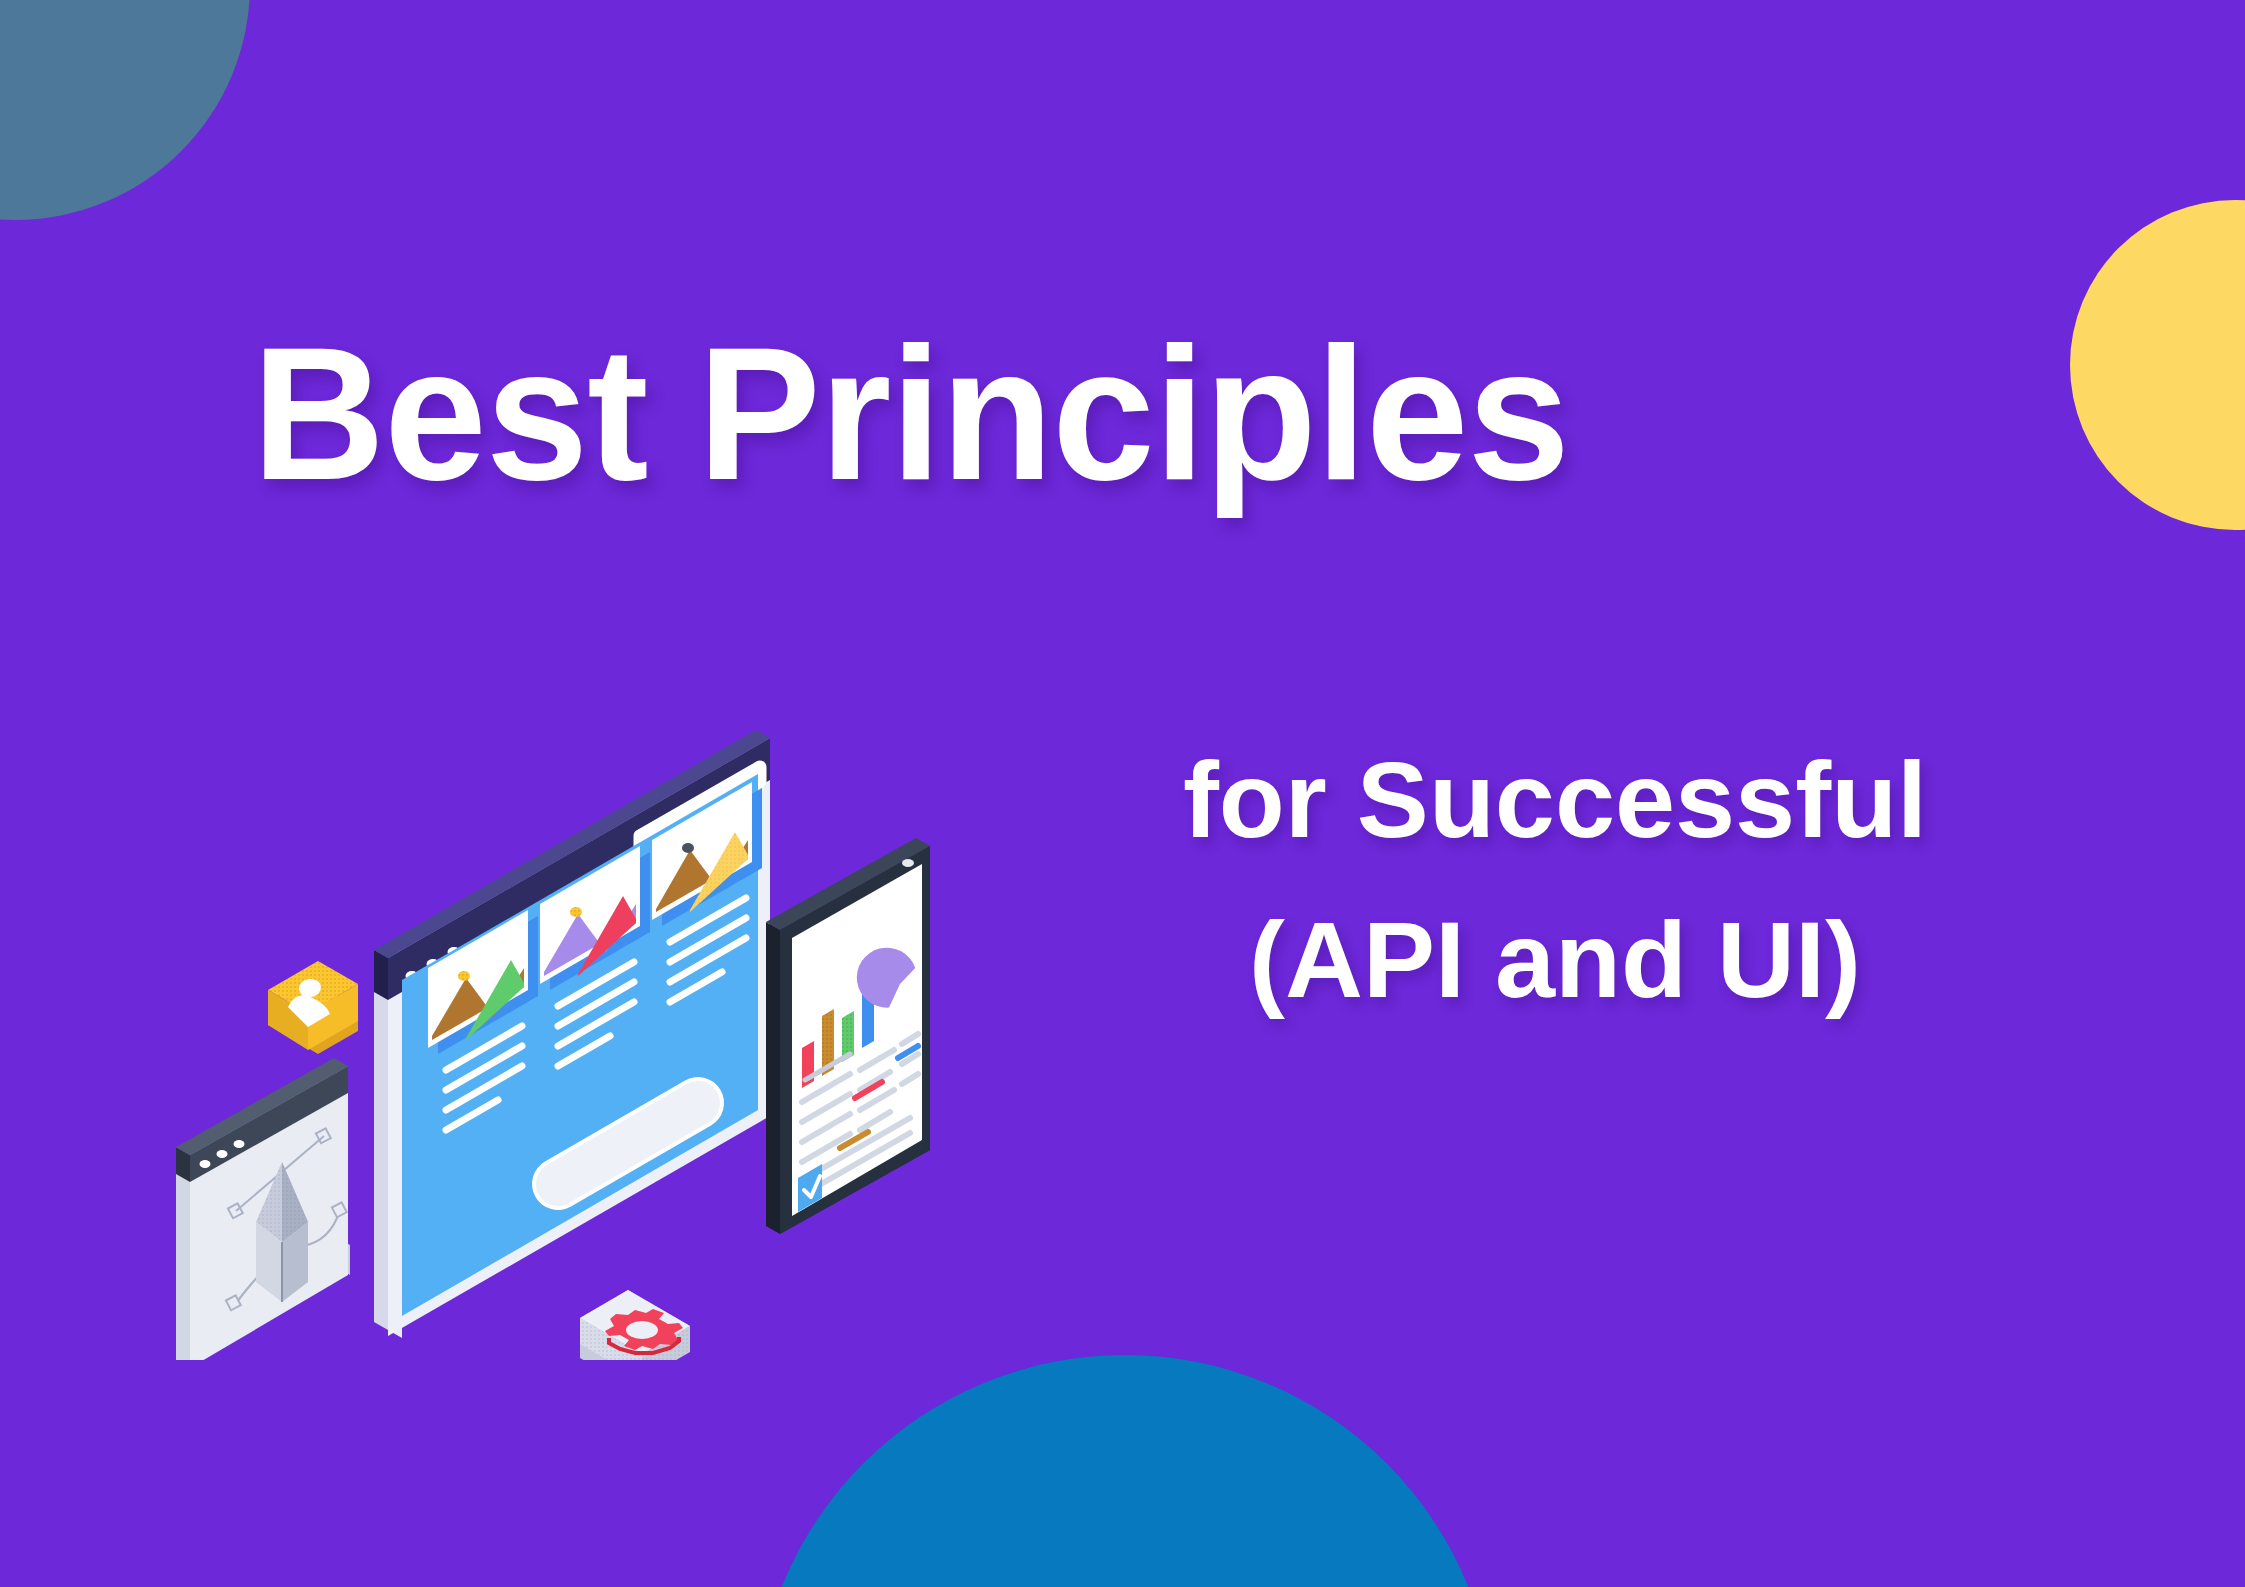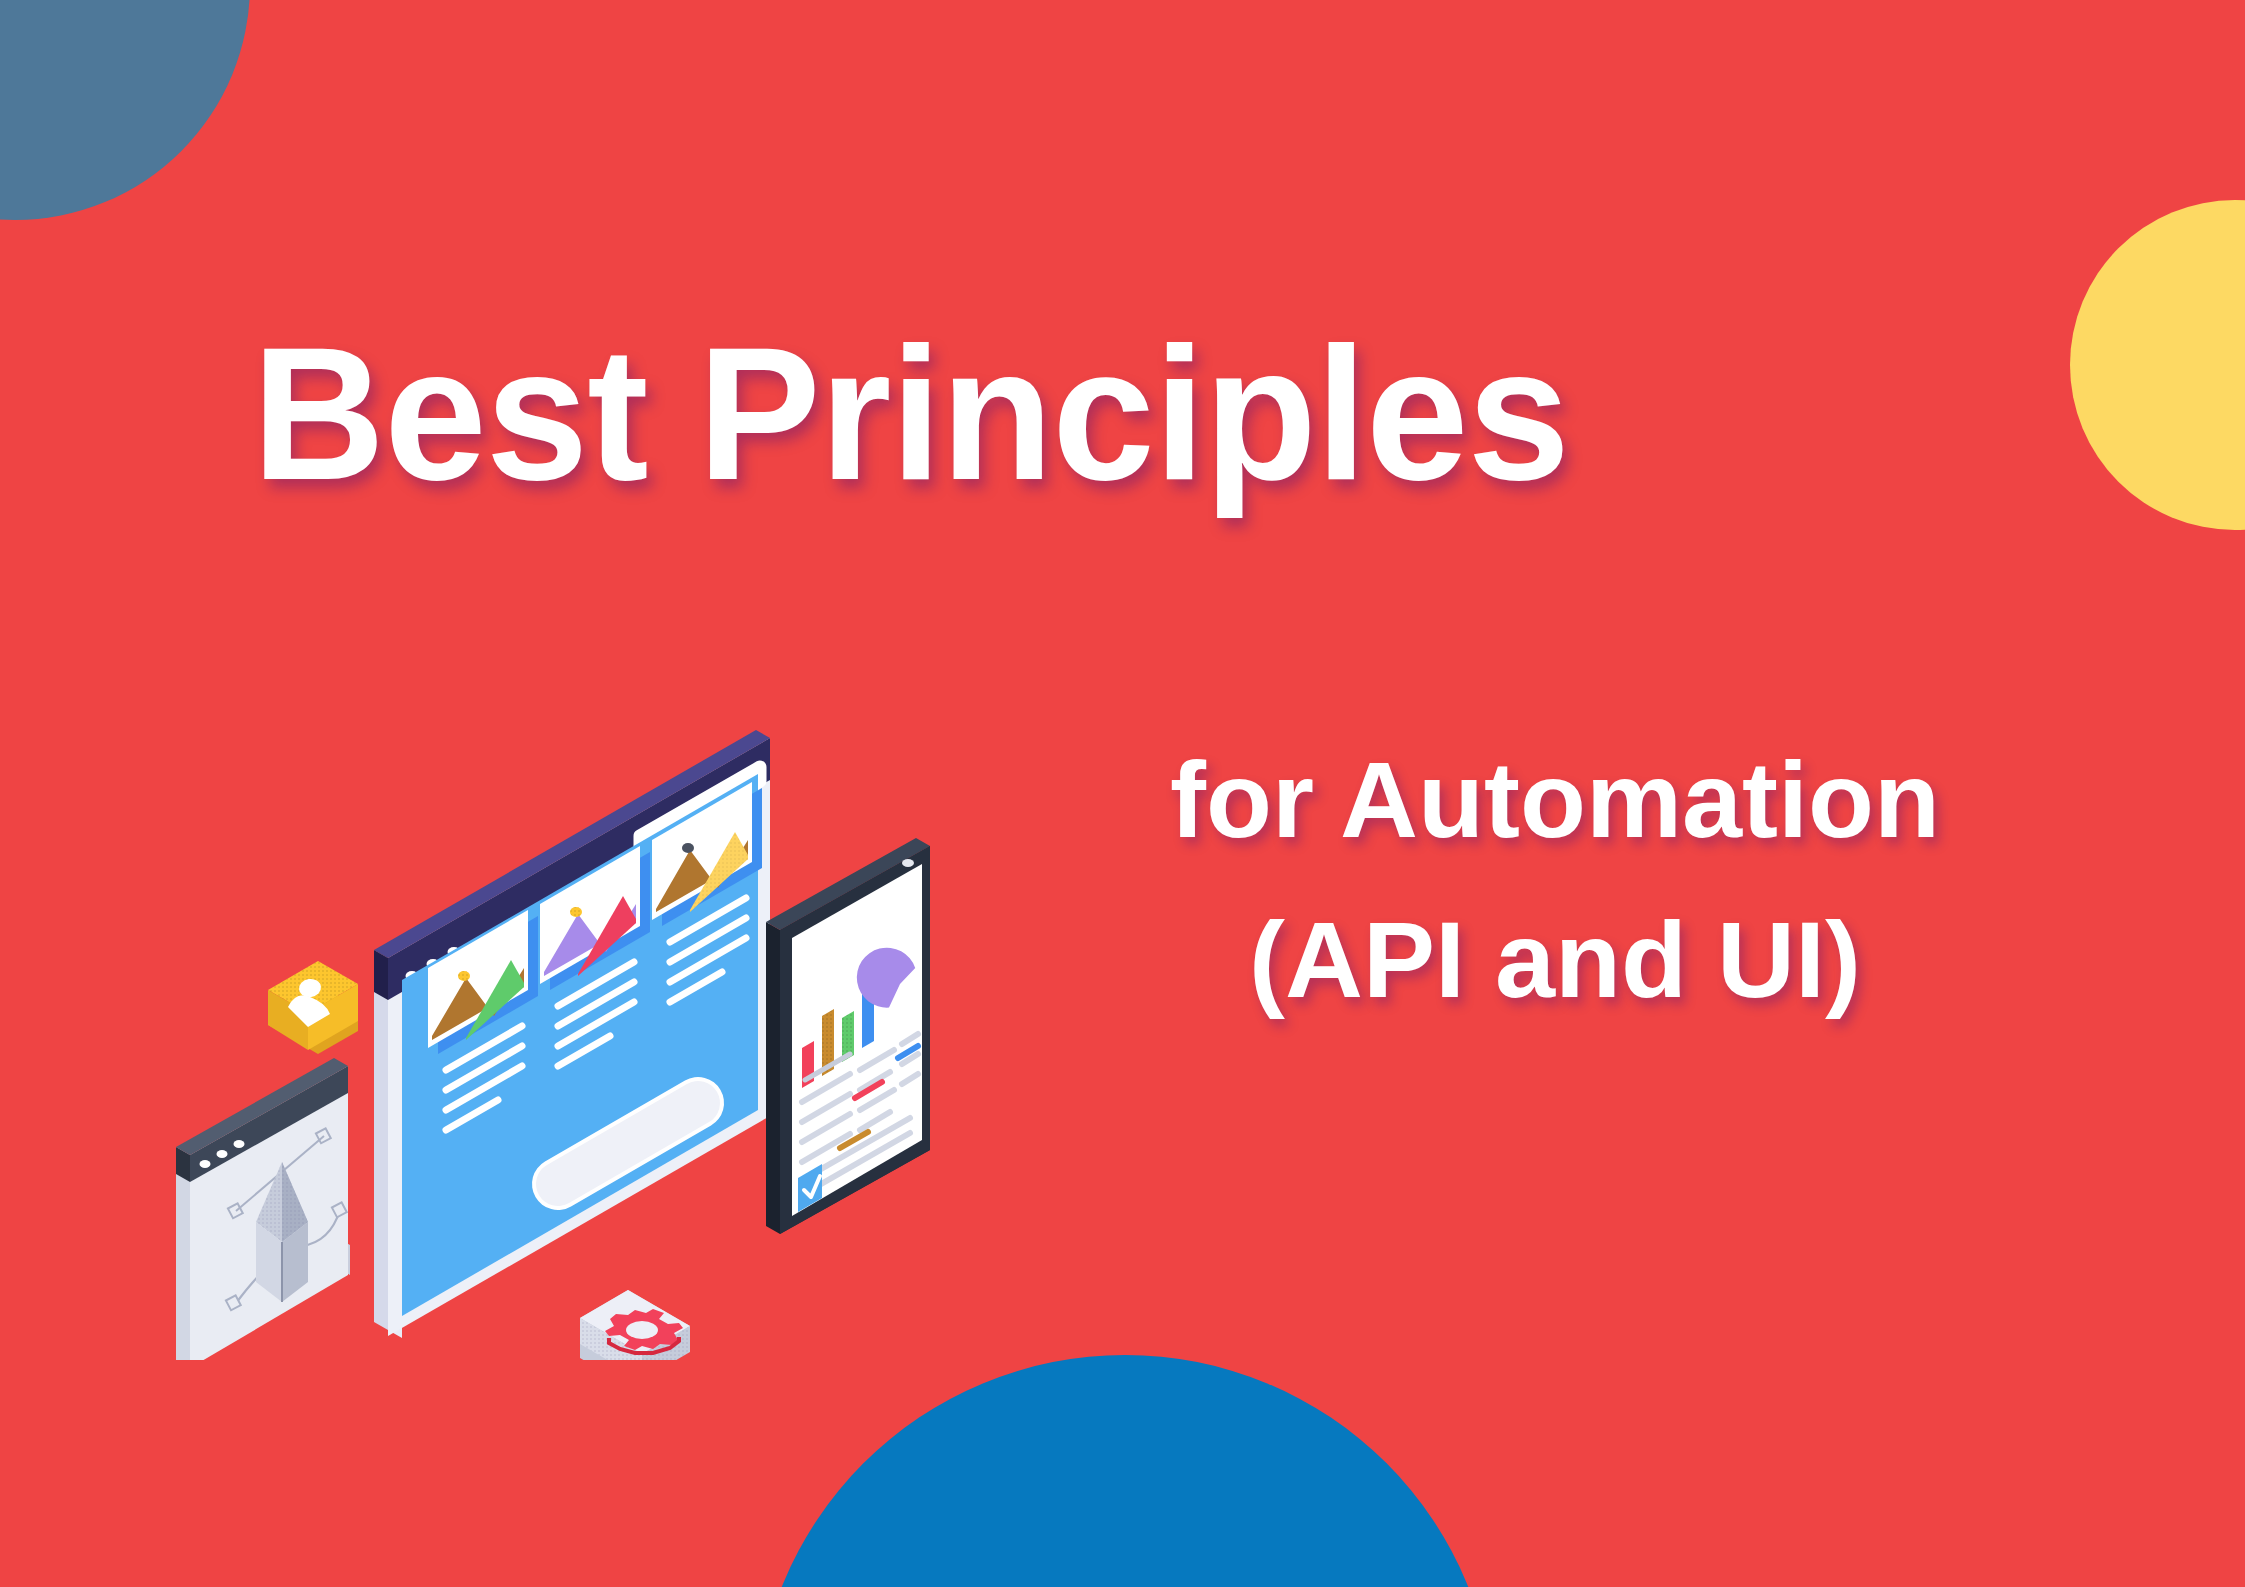--- a/index.html
+++ b/index.html
@@ -4,21 +4,21 @@
 <style>
   * { margin:0; padding:0; box-sizing:border-box; }
   html,body { width:2245px; height:1587px; overflow:hidden; }
   body {
     font-family:"Liberation Sans", sans-serif;
     background:#8B4FFE;
     position:relative;
   }
   .banner {
     position:absolute; inset:0;
-    background:#ef4444;
+    background:#6d28d9;
     overflow:hidden;
   }
   
   .circle { position:absolute; border-radius:50%; }
   .c-topleft  { width:470px; height:470px; left:-220px;  top:-250px;  background:#4E7899; }
   .c-right    { width:330px; height:330px; left:2070px;  top:200px;   background:#FDD963; }
   .c-bottom   { width:740px; height:740px; left:755px;   top:1355px;  background:#0679BF; }
 
   
   .headline {
@@ -49,21 +49,21 @@
 
 <div class="banner">
 
   <div class="circle c-topleft"></div>
   <div class="circle c-right"></div>
   <div class="circle c-bottom"></div>
 
   <h1 class="headline">Best Principles</h1>
 
   <div class="subhead">
-    <div>for Automation</div>
+    <div>for Successful</div>
     <div>(API and UI)</div>
   </div>
 
   <div class="illustration">
     <svg viewBox="0 0 860 710" xmlns="http://www.w3.org/2000/svg">
       <defs>
         <pattern id="dots" width="4" height="4" patternUnits="userSpaceOnUse">
           <rect width="4" height="4" fill="none"></rect>
           <circle cx="1" cy="1" r="0.8" fill="rgba(0,0,0,0.18)"></circle>
         </pattern>

